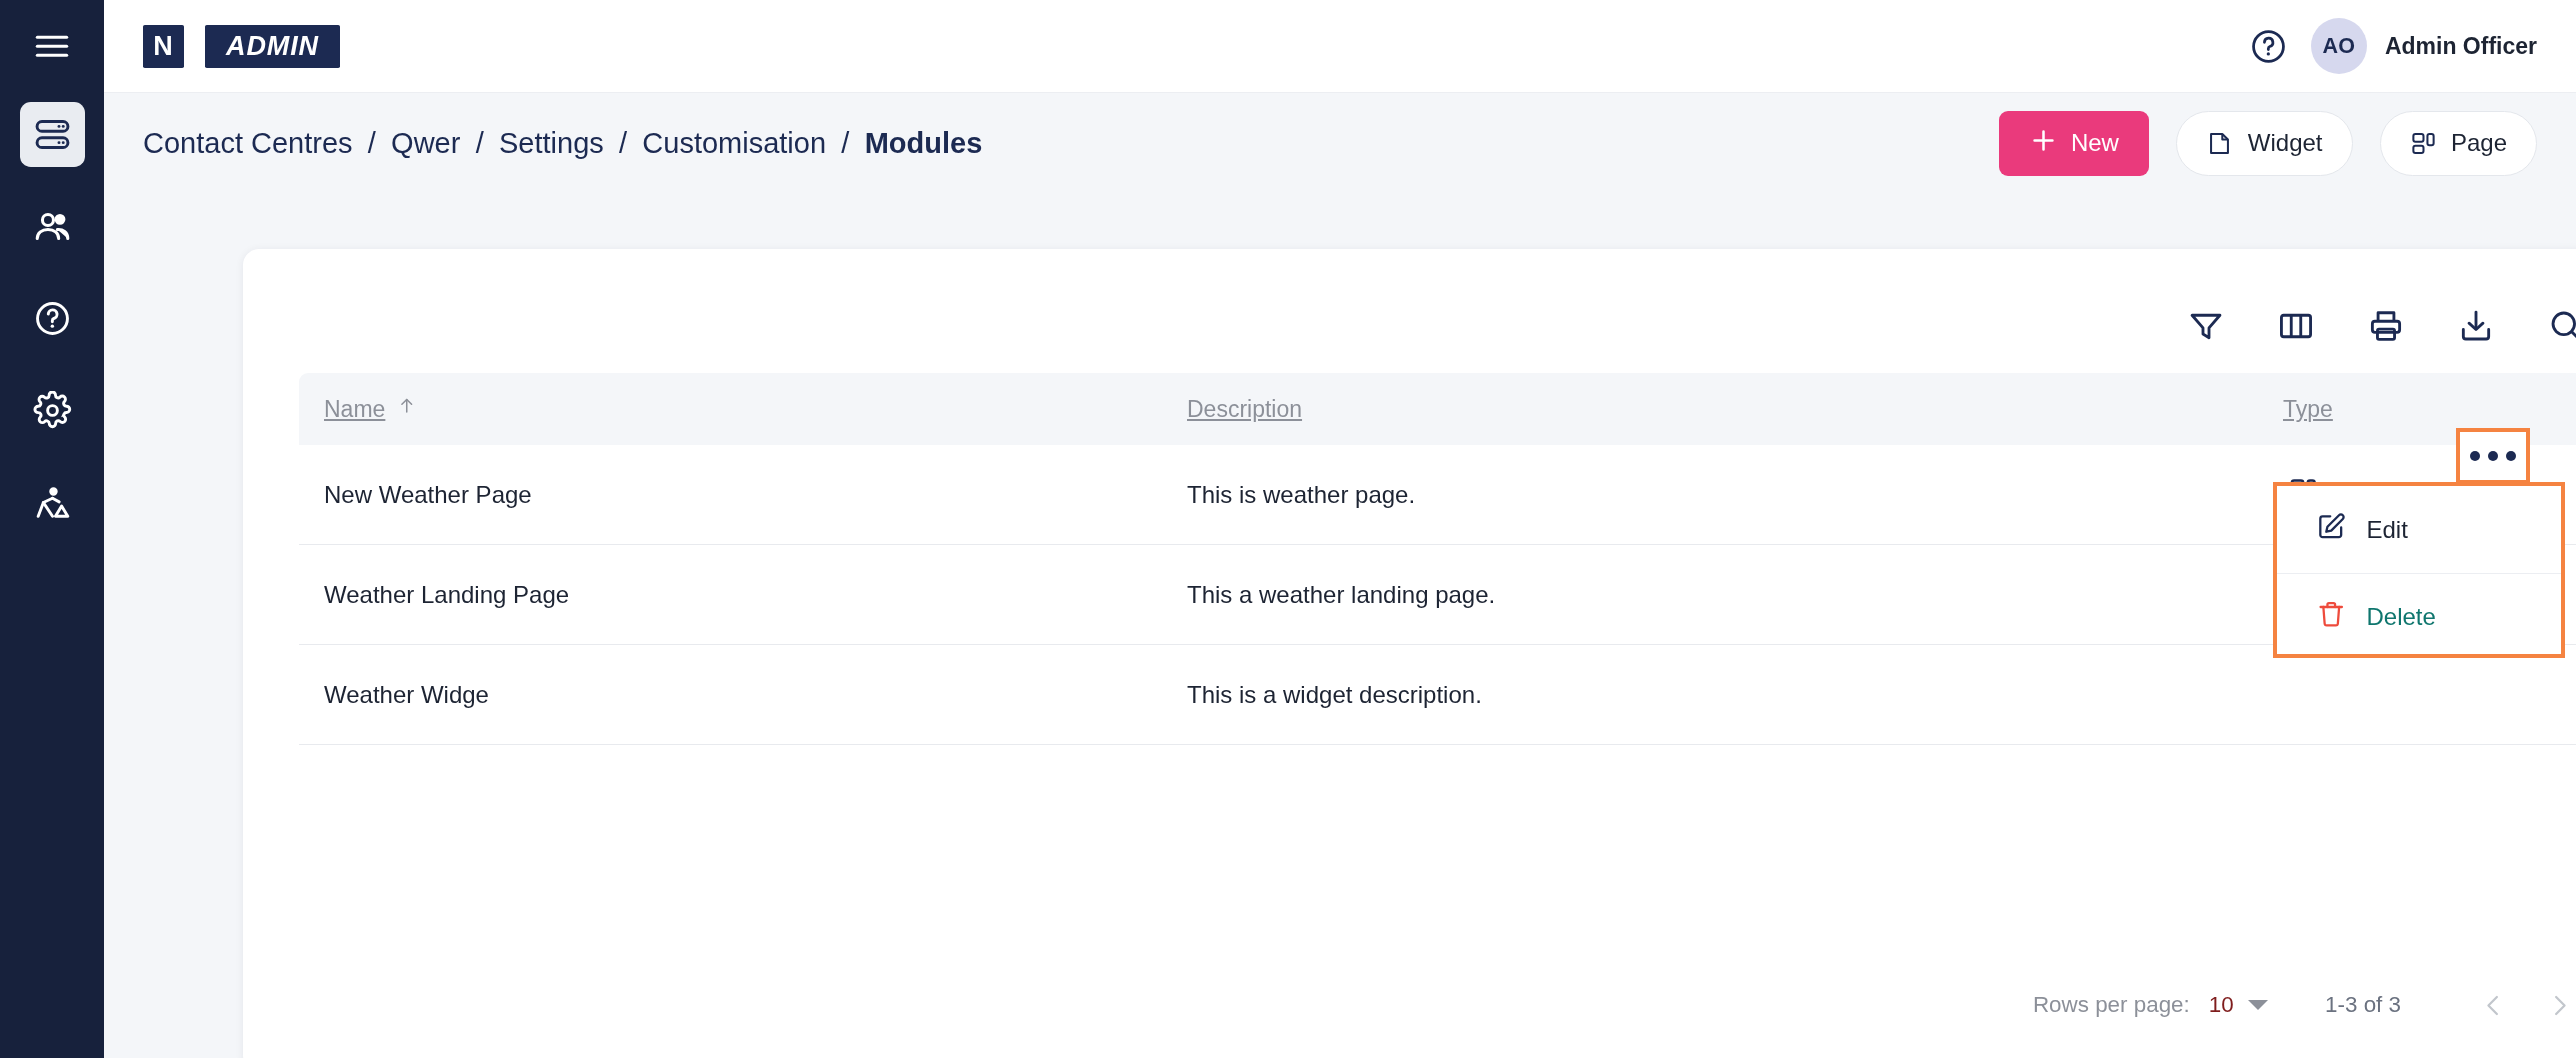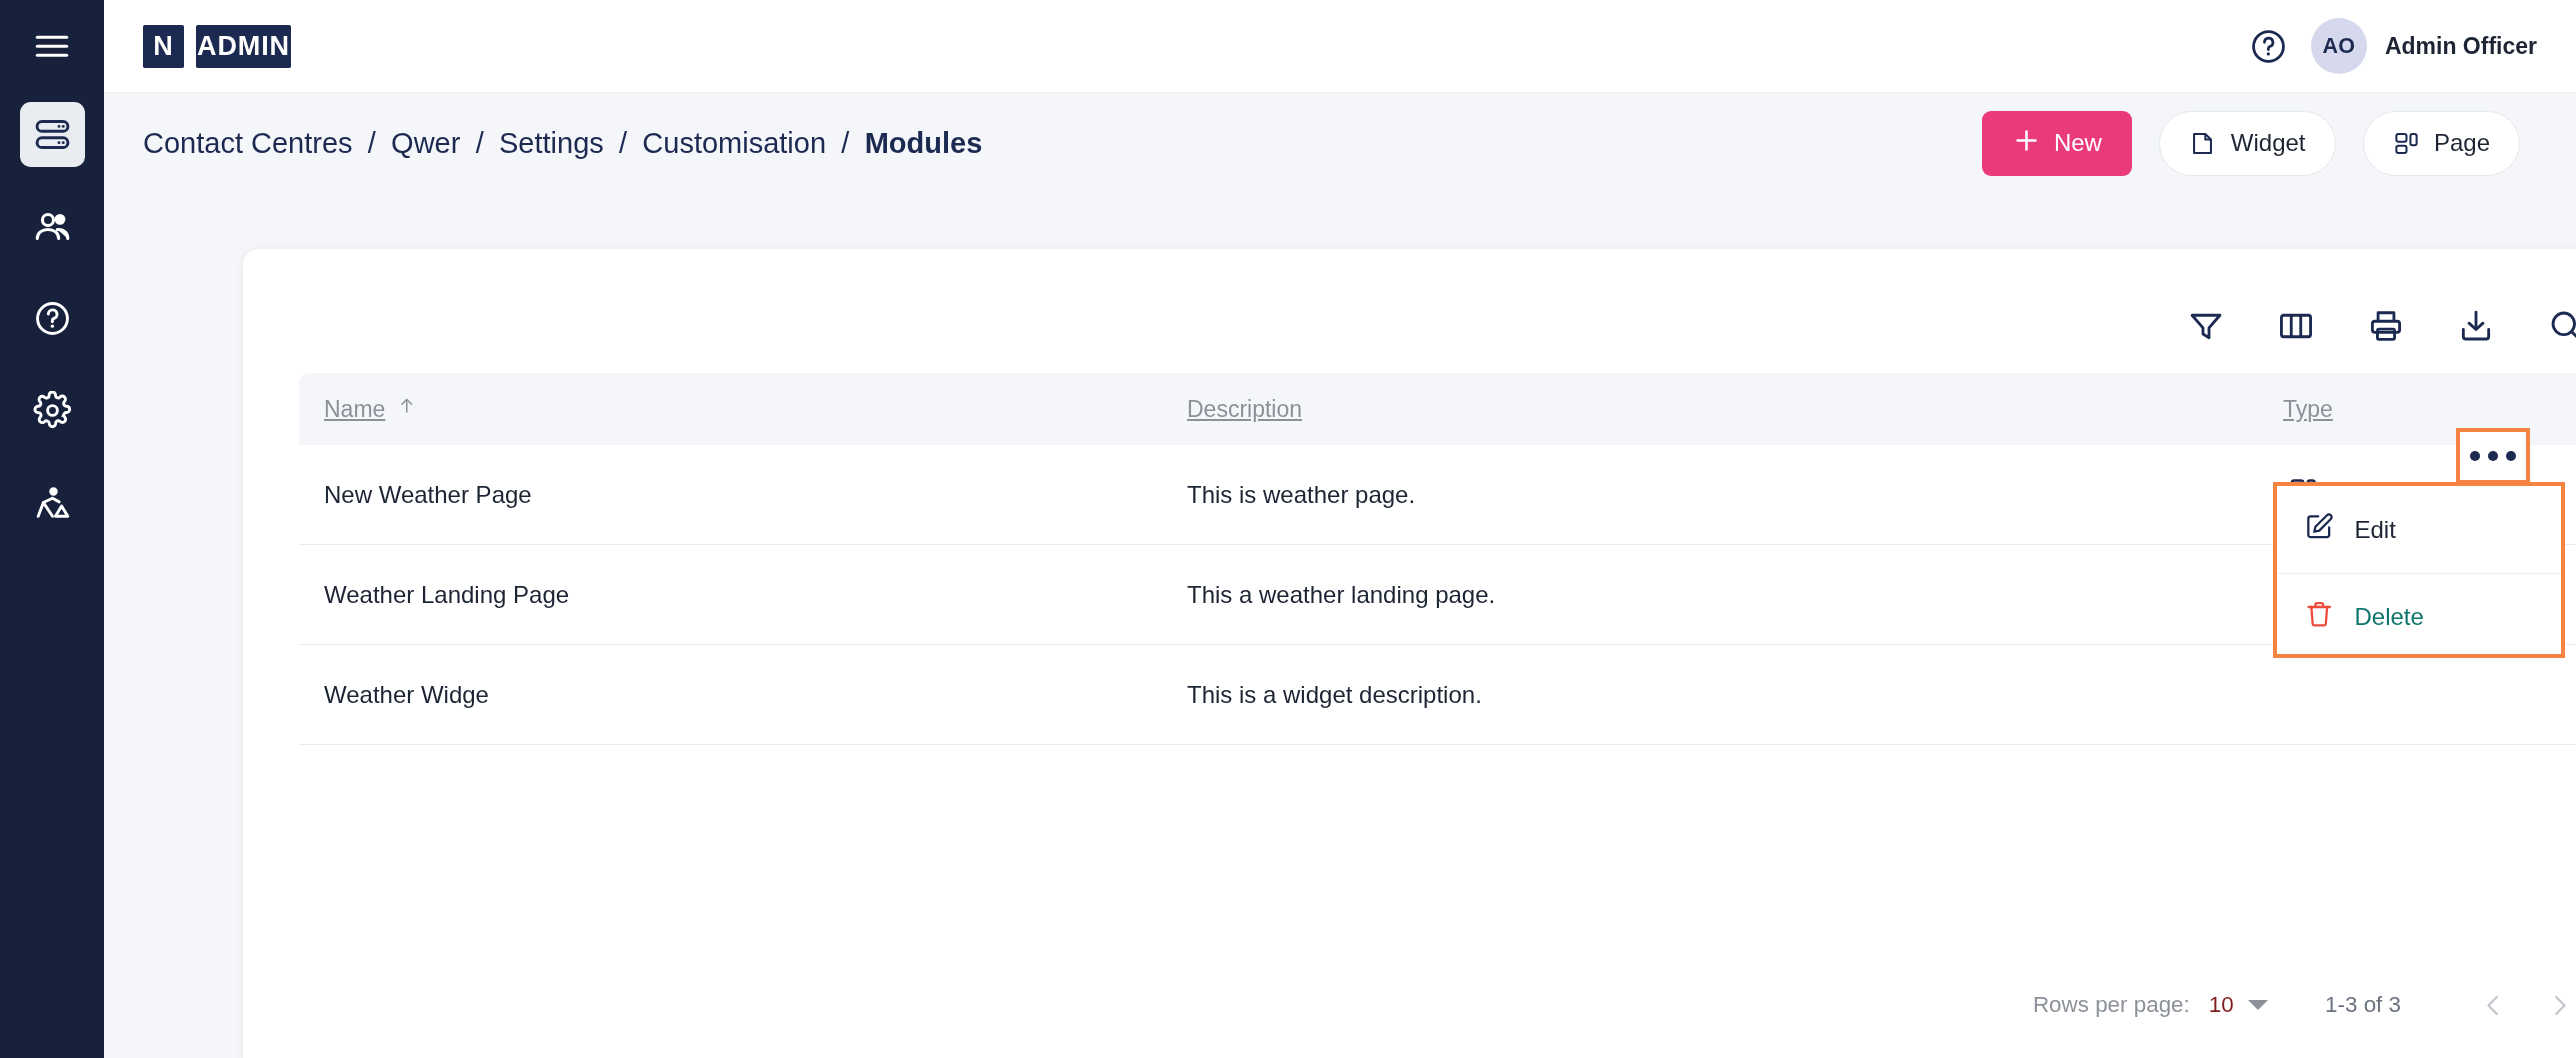--- a/index.html
+++ b/index.html
@@ -41,21 +41,21 @@
     display: flex; align-items: center;
   }
   .logo { display: flex; margin-left: 39px; cursor: pointer; }
   .logo-n, .logo-admin {
     background: #1c2a52; color: #ffffff;
     font-weight: 700; letter-spacing: 0.9px;
     display: flex; align-items: center; justify-content: center;
     height: 43px; font-size: 27px;
   }
   .logo-n { width: 41px; border-radius: 1.8px; }
-  .logo-admin { padding: 0 1px; margin-left: 12px; border-radius: 1.8px; }
+  .logo-admin { padding: 0 21px; margin-left: 21px; border-radius: 1.8px; font-style: italic; }
 
   .topbar-right {
     margin-left: auto; display: flex; align-items: center;
     gap: 23px; margin-right: 39px;
   }
   .help-btn { cursor: pointer; display: flex; align-items: center; }
   .user { display: flex; align-items: center; gap: 18px; cursor: pointer; }
   .avatar {
     width: 56px; height: 56px; border-radius: 50%;
     background: #d6d8ee; color: #1c2a52;
@@ -66,21 +66,21 @@
 
   
   .page {
     position: absolute; left: 104px; top: 93px;
     width: 2472px; height: 965px;
     background: #f4f6f9;
   }
 
   .pagehead {
     display: flex; align-items: center;
-    height: 100px; padding: 0 56px 0 39px;
+    height: 100px; padding: 0 39px 0 39px;
   }
   .breadcrumb { font-size: 29px; color: #1c2a52; white-space: nowrap; }
   .breadcrumb .sep { color: #1c2a52; margin: 0 7.2px; }
   .breadcrumb .crumb { cursor: pointer; }
   .breadcrumb .current { font-weight: 700; }
 
   .head-actions { margin-left: auto; display: flex; align-items: center; gap: 27px; }
   .btn-new {
     background: #ea3a7c; color: #ffffff;
     border: none; border-radius: 9px;
@@ -156,21 +156,21 @@
   
   .dropdown {
     position: absolute; left: 2030px; top: 233px;
     width: 292px; height: 176px;
     background: #ffffff;
     border: 4.5px solid #f58341;
     z-index: 5;
   }
   .menu-item {
     display: flex; align-items: center; gap: 20px;
-    height: 87px; padding-left: 27px;
+    height: 87px; padding-left: 39px;
     font-size: 24px; cursor: pointer;
   }
   .menu-item.edit { color: #1d2433; }
   .menu-item.delete { color: #0f766e; border-top: 0.9px solid #eceef2; }
 
   
   .pager {
     position: absolute; right: 56px; bottom: 39px;
     display: flex; align-items: center; gap: 0;
     font-size: 22.4px; color: #8c9099;

